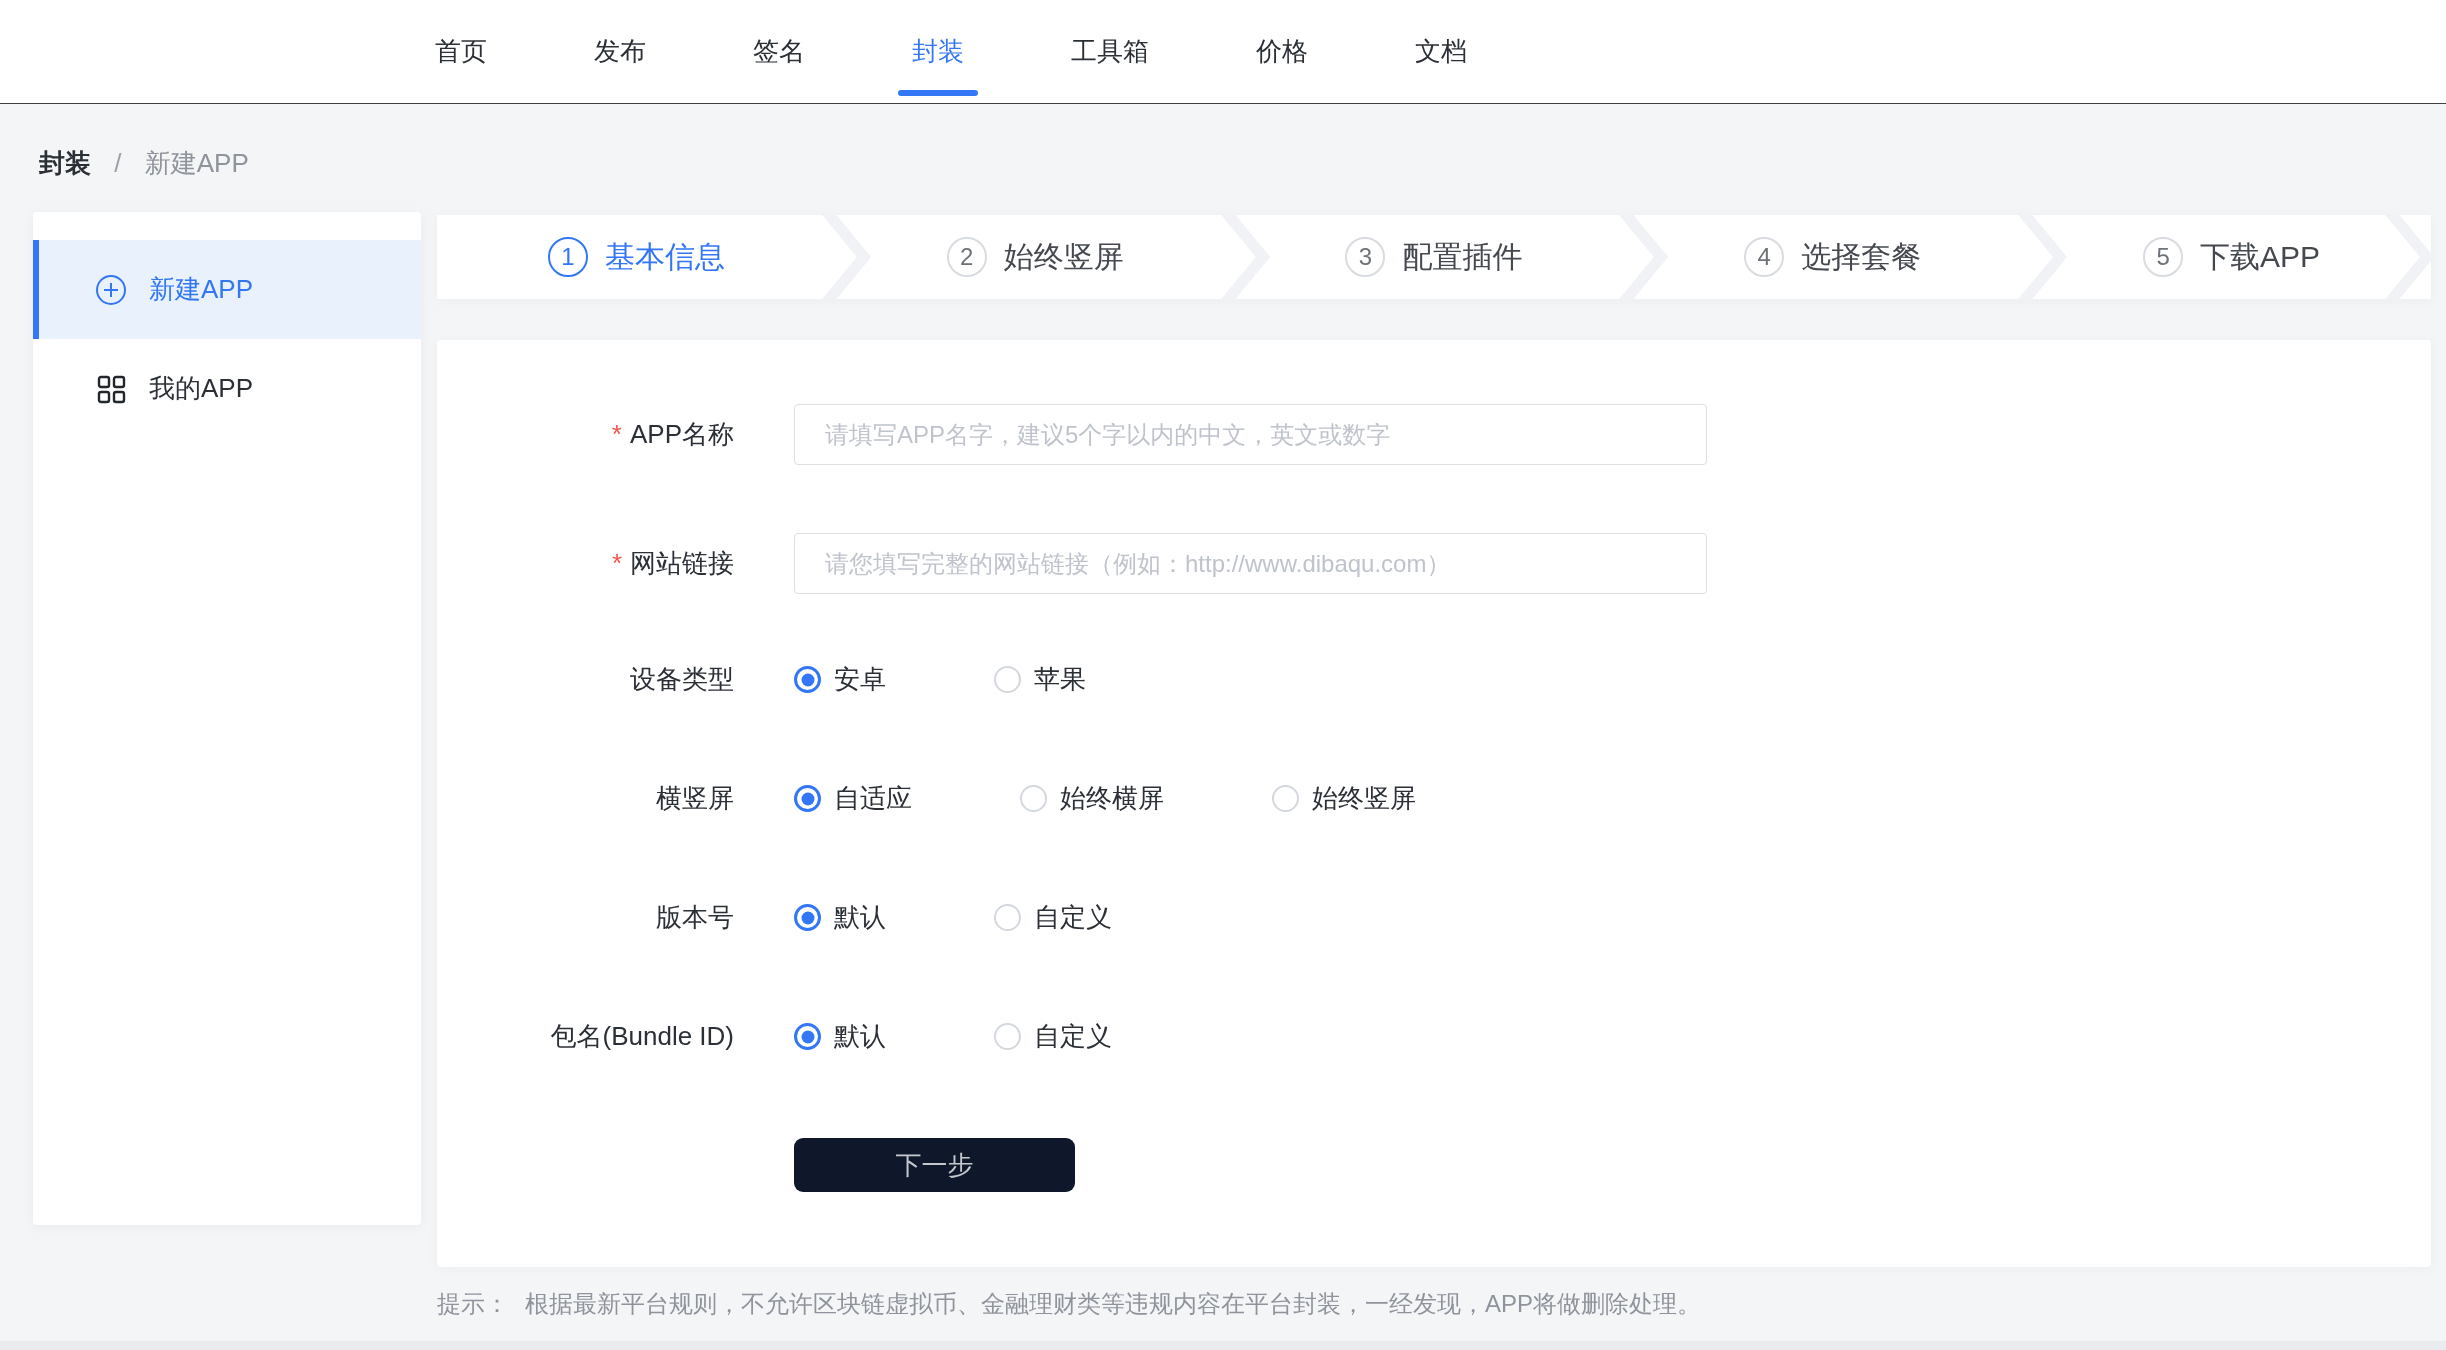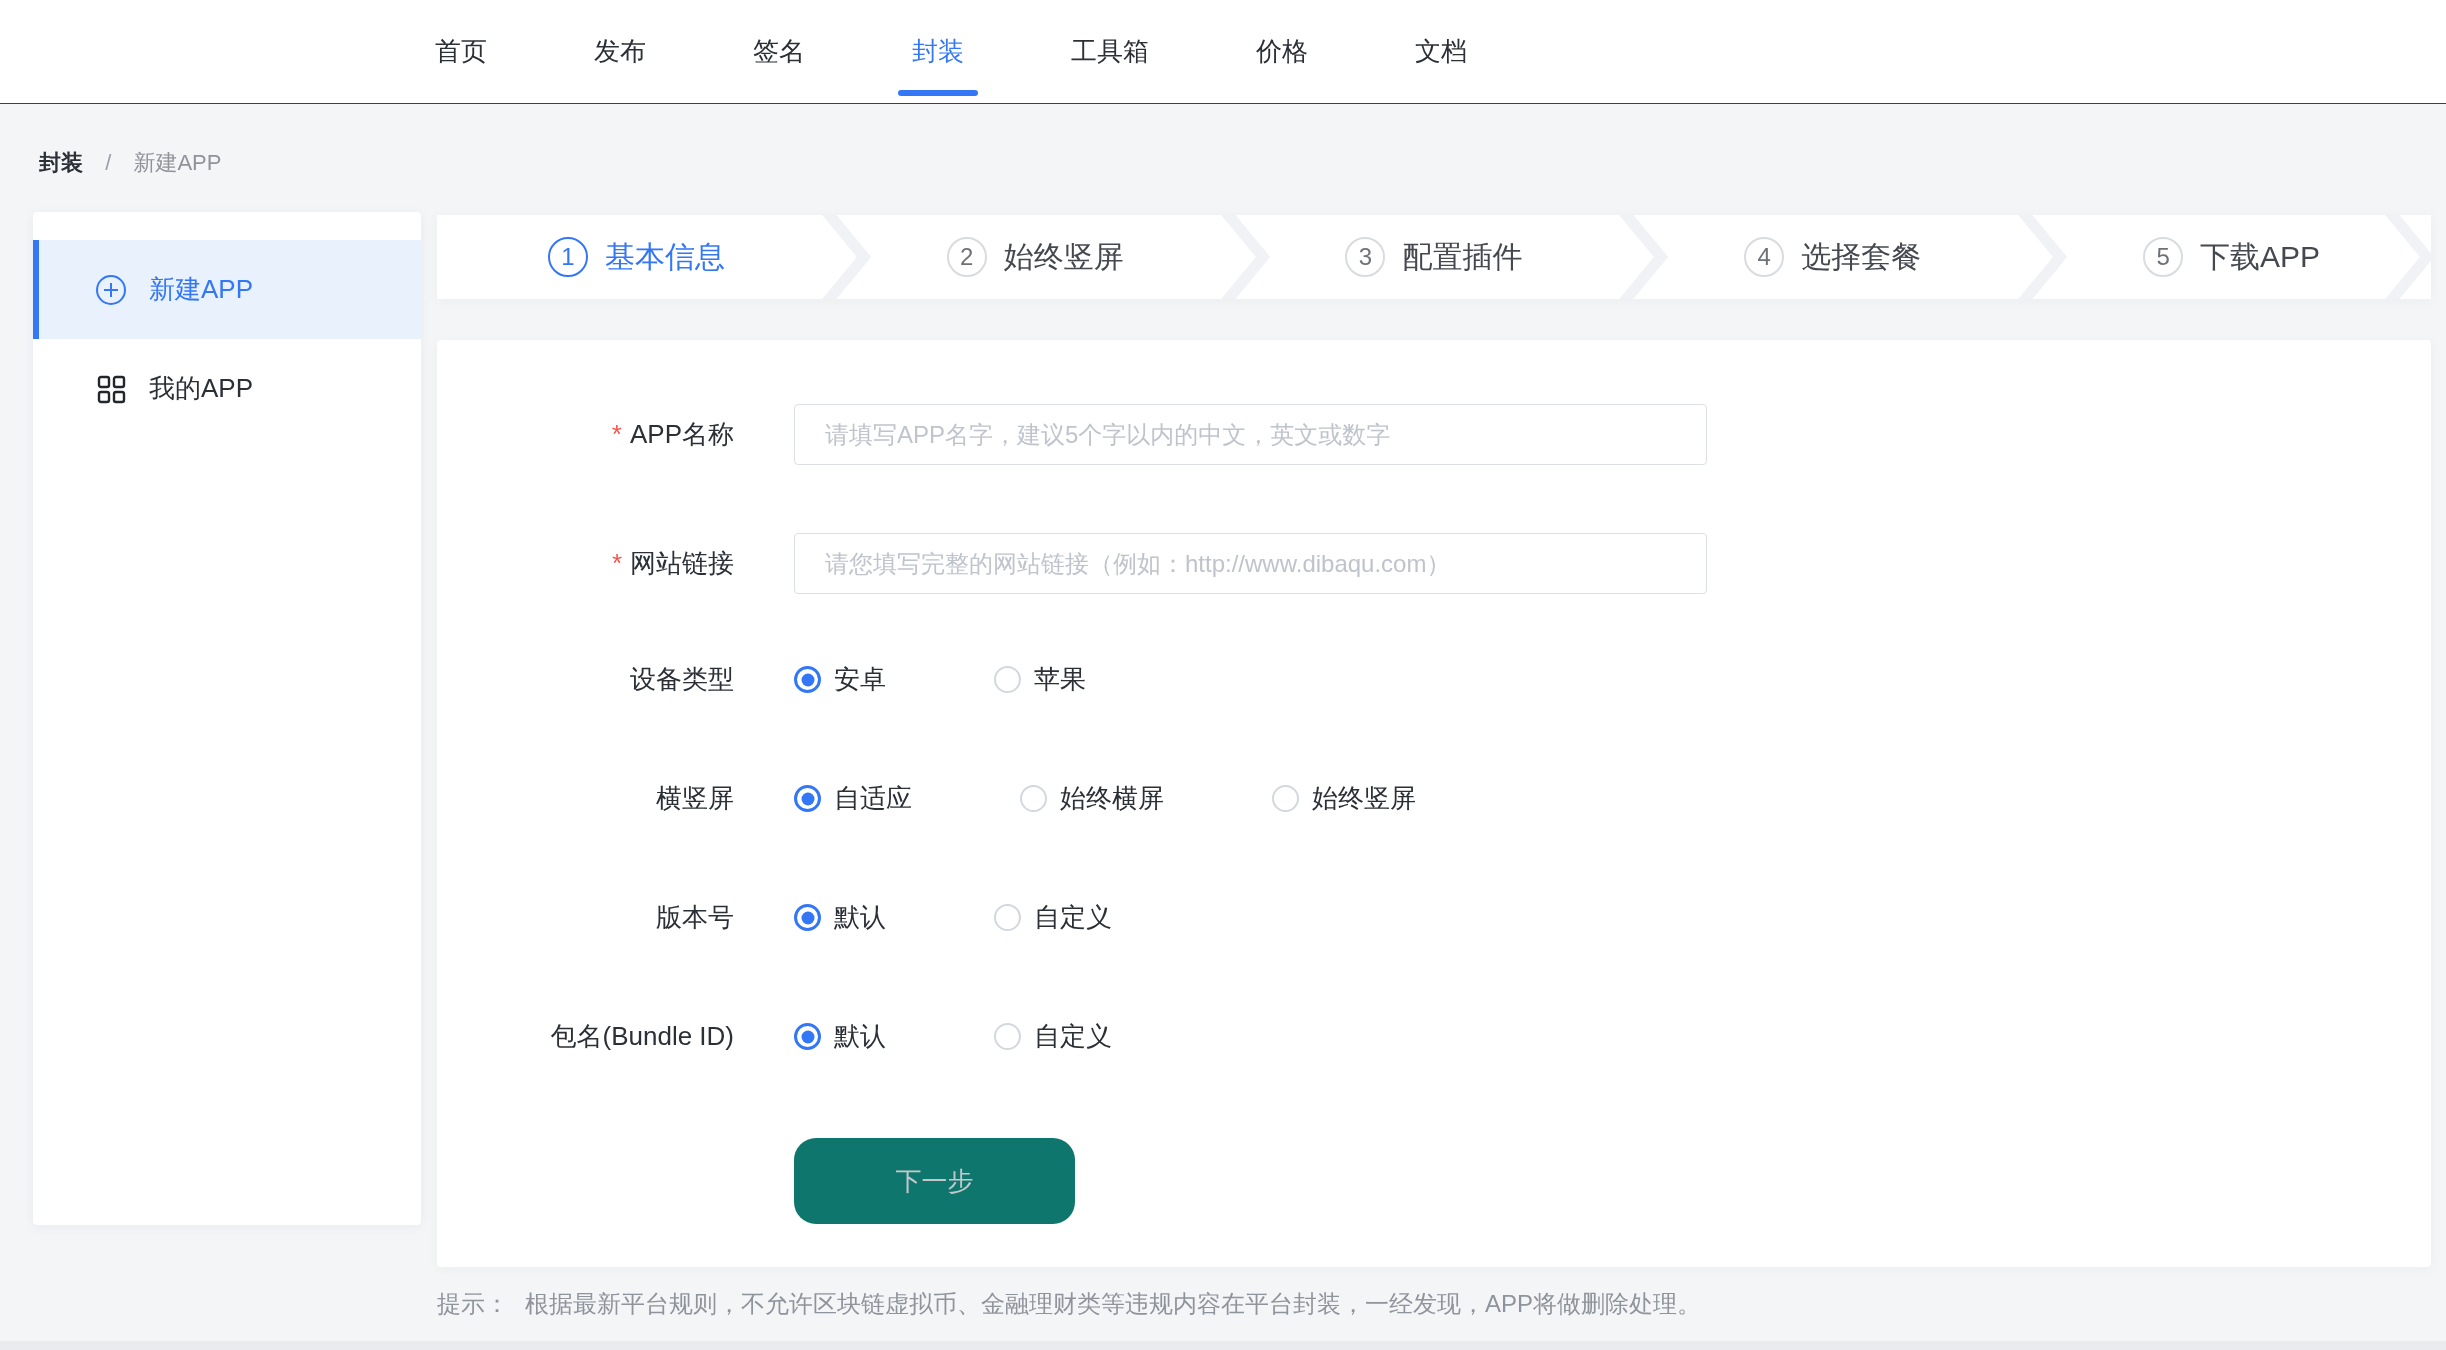--- a/index.html
+++ b/index.html
@@ -15,21 +15,21 @@
   .nav-item {
     position:relative; display:flex; align-items:center;
     margin-right:107px; font-size:26px; color:#2b2f36; cursor:pointer;
   }
   .nav-item.active { color:#3377f6; }
   .nav-item.active::after {
     content:""; position:absolute; left:-14px; right:-14px; bottom:7px;
     height:6px; border-radius:3px; background:#3377f6;
   }
   
-  .breadcrumb { padding:44px 0 0 39px; font-size:22px; line-height:30px; }
+  .breadcrumb { padding:44px 0 0 39px; font-size:26px; line-height:30px; }
   .crumb-parent { color:#2b2f36; font-weight:700; cursor:pointer; }
   .crumb-sep { color:#9b9fa8; margin:0 16px; }
   .crumb-current { color:#8f939b; }
   
   .sidebar {
     position:absolute; left:33px; top:212px; width:388px; height:1013px;
     background:#fff; border-radius:4px; box-shadow:0 2px 12px rgba(31,45,61,.05);
     padding-top:28px; box-sizing:border-box;
   }
   .side-item {
@@ -84,22 +84,22 @@
   .radio-circle {
     width:27px; height:27px; border-radius:50%; border:2px solid #d3d7de;
     background:#fff; box-sizing:border-box; position:relative; flex:0 0 auto;
   }
   .radio-option.selected .radio-circle { border:3px solid #3377f6; }
   .radio-option.selected .radio-circle::after {
     content:""; position:absolute; width:13px; height:13px; border-radius:50%;
     background:#3377f6; top:50%; left:50%; transform:translate(-50%,-50%);
   }
   .next-btn {
-    margin-left:357px; width:281px; height:86px; background:#0f766e; color:#c4c7cc;
-    font-size:26px; border:none; border-radius:22px; font-family:"Liberation Sans", sans-serif;
+    margin-left:357px; width:281px; height:54px; background:#0f172a; color:#c4c7cc;
+    font-size:26px; border:none; border-radius:9px; font-family:"Liberation Sans", sans-serif;
     cursor:not-allowed;
   }
   
   .tip { position:absolute; left:437px; top:1288px; font-size:24px; color:#8f939b; }
   .tip-prefix { margin-right:16px;text-align:center; }
   .bottom-strip { position:absolute; left:0; right:0; bottom:0; height:9px; background:#e9ebef; }
 </style>
 </head>
 <body>
 

